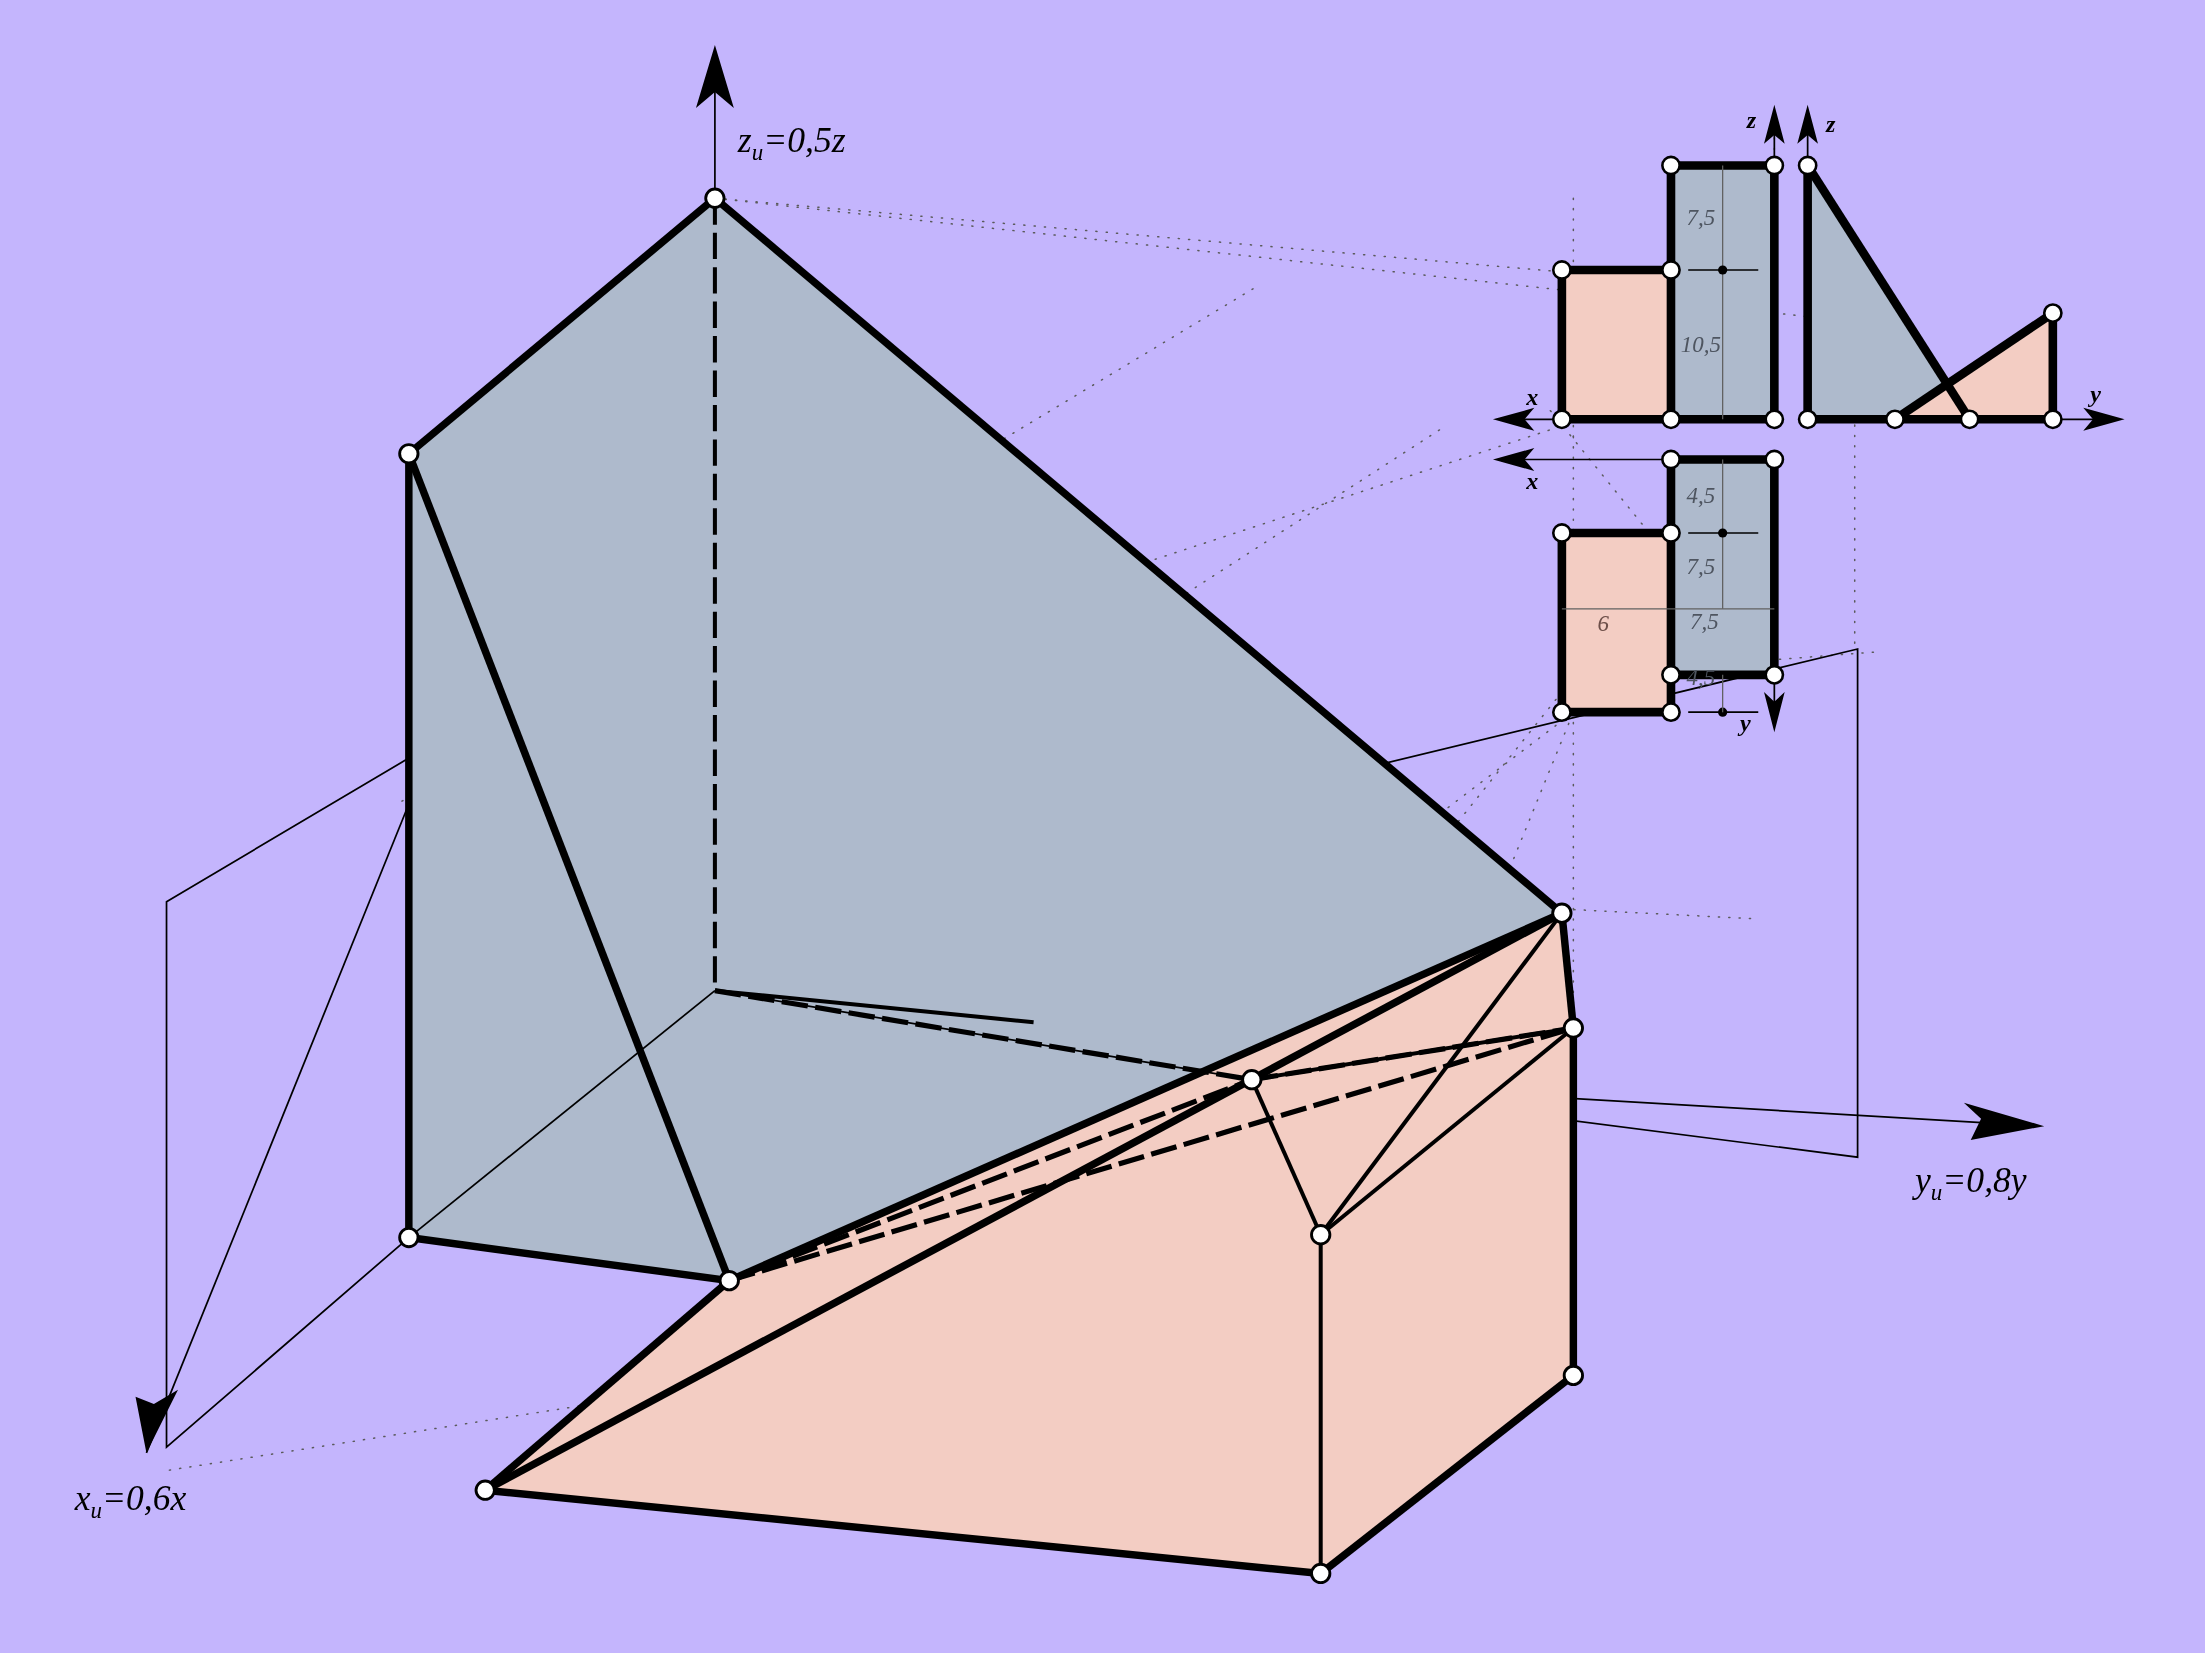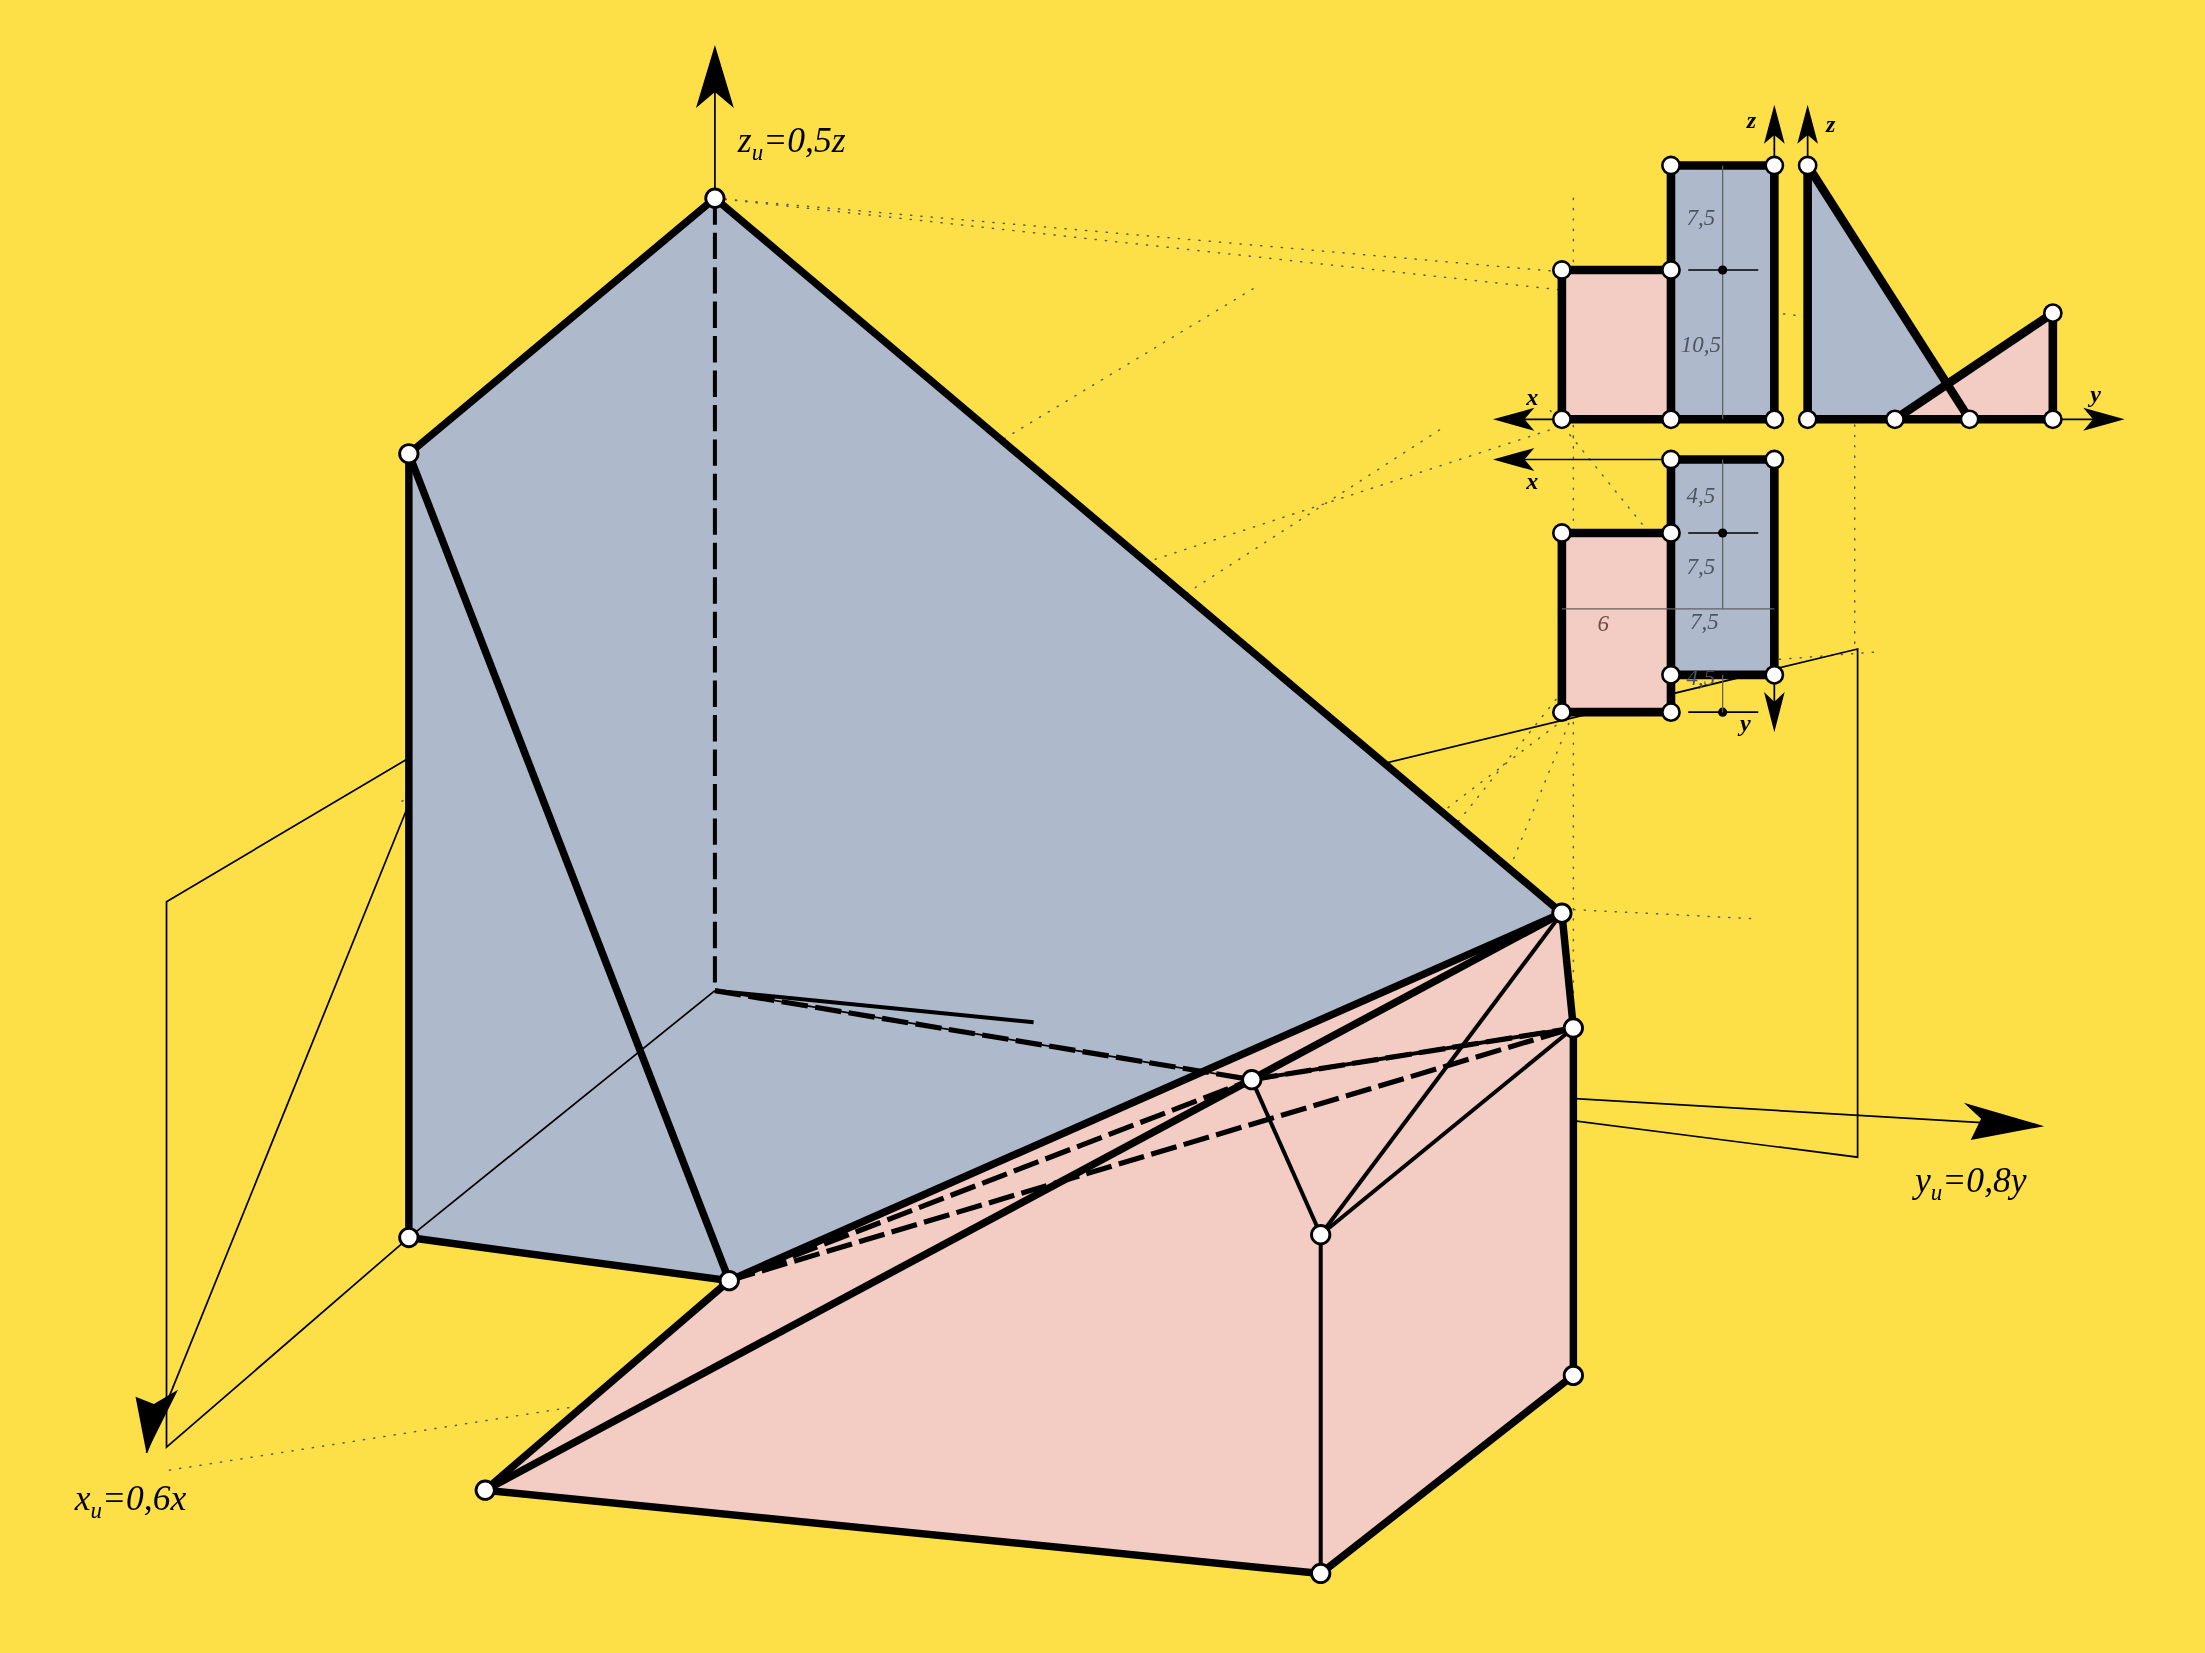--- a/index.html
+++ b/index.html
@@ -10,21 +10,21 @@
   body {
     width: 2205px;
     height: 1654px;
     overflow: hidden;
     font-family: "Liberation Sans", sans-serif;
   }
   #stage {
     position: relative;
     width: 2205px;
     height: 1654px;
-    background: #fde047;
+    background: #c4b5fd;
   }
   svg.drawing {
     position: absolute;
     left: 0;
     top: 0;
     width: 2205px;
     height: 1654px;
   }
   .axis-line { stroke: #000000; stroke-width: 3; fill: none; }
   .thin-line { stroke: #000000; stroke-width: 3; fill: none; }

